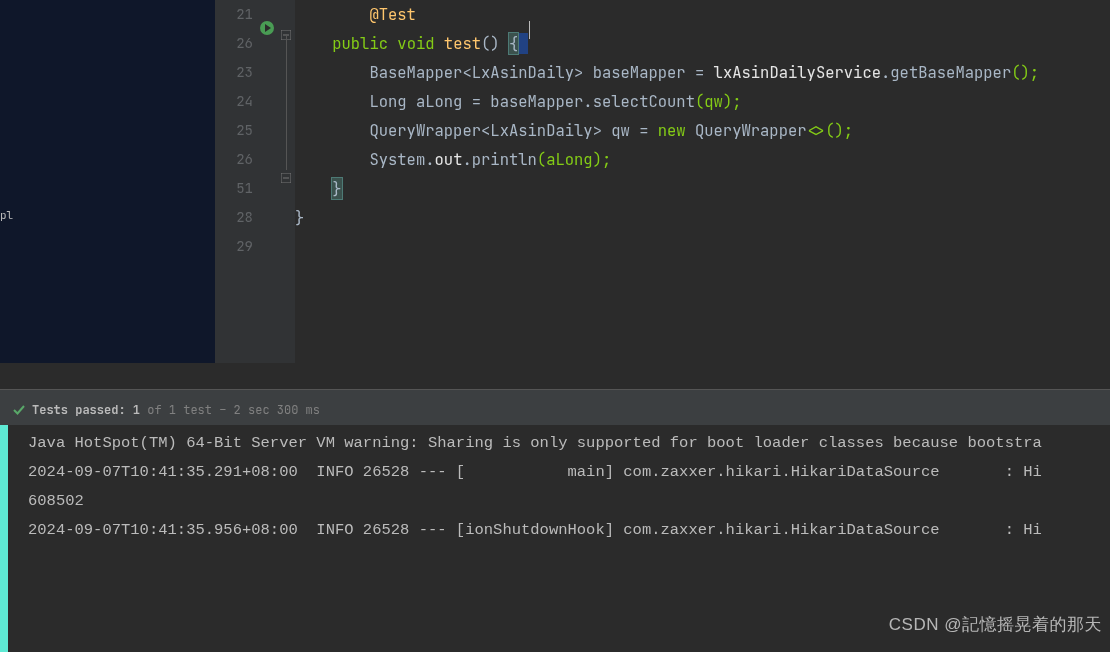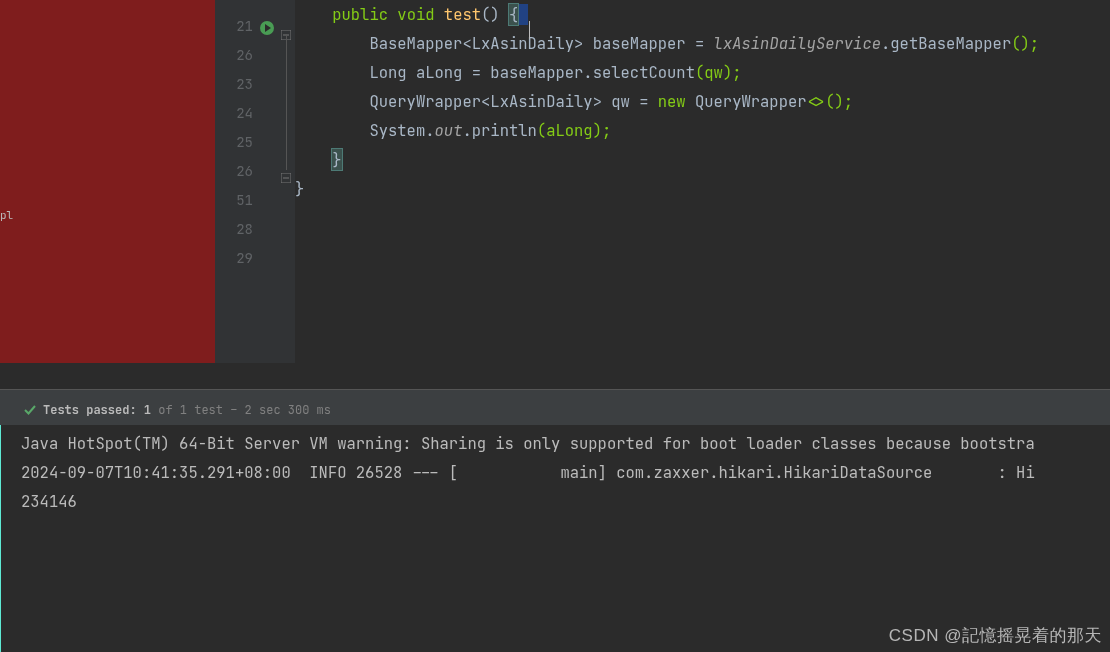--- a/index.html
+++ b/index.html
@@ -1,49 +1,49 @@
 <!DOCTYPE html>
 <html><head>
   <meta charset="utf-8">
   <style>
     * { margin:0; padding:0; box-sizing:border-box; }
     html,body { width:1110px; height:652px; background:#2b2b2b; font-family:"JetBrains Mono","Consolas",monospace; font-size:15px; overflow:hidden; }
     .root { display:flex; flex-direction:column; width:1110px; height:652px; }
     .upper { flex:0 0 363px; display:flex; }
-    .side { flex:0 0 215px; background:#7f1d1d; position:relative; }
+    .side { flex:0 0 215px; background:#0f172a; position:relative; }
     .side-label { position:absolute; left:0; top:208px; font-size:11px; color:#bbbbbb; }
     .gutter { flex:0 0 80px; background:#313335; display:flex; }
-    .lnos { width:42px; text-align:right; padding-top:12px; }
+    .lnos { width:42px; text-align:right; padding-top:0; }
     .lno { height:29px; line-height:29px; color:#606366; font-size:14px; padding-right:4px; }
     .gicons { width:38px; position:relative; }
     .run-icon { position:absolute; left:2px; top:20px; width:16px; height:16px; }
     .run-icon svg { width:16px; height:16px; }
     .fold { position:absolute; right:4px; width:10px; height:10px; }
     .fold.top { top:25px; }
     .fold.bot { top:168px; }
     .fold-line { position:absolute; right:8px; top:34px; width:1px; height:136px; background:#555; }
     .editor { flex:1; background:#2b2b2b; position:relative; overflow:hidden; }
     .cline { height:29px; line-height:29px; white-space:pre; color:#a9b7c6; padding-left:0; position:relative; font-size:15.5px; }
     .kw { color:#84cc16; }
-    .fld { color:#a3a3a3; font-style:italic; }
+    .fld { color:#e5e5e5; }
     .mth { color:#ffc66d; }
     .pun { color:#a9b7c6; }
     .caret-hl { background:#214283; }
     .brace-hl { background:#3b514d; outline:1px solid #4d7a75; }
     .caret-line { position:absolute; left:234px; top:21px; width:1px; height:18px; background:#bbb; }
     .editor-sep { height:27px; background:#2b2b2b; border-bottom:1px solid #555; }
     .gap { height:5px; background:#3c3f41; }
-    .status { height:30px; background:#3c3f41; display:flex; align-items:center; padding-left:23px; font-size:12px; color:#808080; }
+    .status { height:30px; background:#3c3f41; display:flex; align-items:center; padding-left:12px; font-size:12px; color:#808080; }
     .check { width:14px; height:14px; margin-right:6px; }
     .status b { color:#bbbbbb; font-weight:600; }
     .statusnum { color:#bbbbbb; font-weight:600; }
-    .console { flex:1; background:#2b2b2b; padding:4px 0 0 20px; overflow:hidden; position:relative; border-left:1px solid #5eead4; }
+    .console { flex:1; background:#2b2b2b; padding:4px 0 0 20px; overflow:hidden; position:relative; border-left:8px solid #5eead4;font-family:Liberation Mono, monospace; }
     .console .row { height:29px; line-height:29px; white-space:pre; color:#bbbbbb; font-size:15.5px; }
     .warn { color:#ff6b68; }
-    .watermark { position:absolute; right:8px; bottom:5px; color:#cfcfcf; font-size:17px; font-family:"Microsoft YaHei","PingFang SC",sans-serif; opacity:.85; letter-spacing:.5px; }
+    .watermark { position:absolute; right:8px; bottom:16px; color:#cfcfcf; font-size:17px; font-family:"Microsoft YaHei","PingFang SC",sans-serif; opacity:.85; letter-spacing:.5px; }
   </style>
 </head>
 <body>
 
 <div class="root">
   <div class="upper">
     <div class="side">
       <span class="side-label">pl</span>
     </div>
     <div class="gutter">
@@ -74,20 +74,21 @@
         <div class="fold-line"></div>
         <span class="fold bot">
           <svg viewBox="0 0 10 10">
               <rect x="0" y="0" width="10" height="10" fill="none" stroke="#777"></rect>
               <line x1="2" y1="5" x2="8" y2="5" stroke="#777"></line>
             </svg>
         </span>
       </div>
     </div>
     <div class="editor">
+      <div class="cline"><span>        </span><span class="mth">@Test</span></div>
       <div class="cline"><span>    </span><span class="kw">public</span><span> </span><span class="kw">void</span><span> </span><span class="mth">test</span><span>() </span><span class="brace-hl">{</span><span class="caret-hl">&nbsp;</span></div>
       <div class="cline"><span>        </span><span>BaseMapper</span><span class="pun">&lt;</span><span>LxAsinDaily</span><span class="pun">&gt; </span><span>baseMapper </span><span>= </span><span class="fld">lxAsinDailyService</span><span>.</span><span>getBaseMapper</span><span class="kw">();</span></div>
       <div class="cline"><span>        </span><span>Long </span><span>aLong </span><span>= </span><span>baseMapper</span><span>.</span><span>selectCount</span><span class="kw">(qw);</span></div>
       <div class="cline"><span>        </span><span>QueryWrapper</span><span class="pun">&lt;</span><span>LxAsinDaily</span><span class="pun">&gt; </span><span>qw </span><span>= </span><span class="kw">new </span><span>QueryWrapper</span><span class="kw">&lt;&gt;();</span></div>
       <div class="cline"><span>        </span><span>System</span><span>.</span><span class="fld">out</span><span>.</span><span>println</span><span class="kw">(aLong);</span></div>
       <div class="cline"><span>    </span><span class="brace-hl">}</span></div>
       <div class="cline"><span></span><span>}</span></div>
       <div class="cline"></div>
       <div class="caret-line"></div>
     </div>
@@ -98,16 +99,17 @@
     <span class="check">
       <svg viewBox="0 0 14 14">
           <path d="M2 7 L5.5 10.5 L12 3" stroke="#59a869" stroke-width="2" fill="none"></path>
         </svg>
     </span>
     <span><b>Tests passed: </b><span class="statusnum">1</span><span> of 1 test – 2 sec 300 ms</span></span>
   </div>
   <div class="console">
     <div class="row warn">Java HotSpot(TM) 64-Bit Server VM warning: Sharing is only supported for boot loader classes because bootstra</div>
     <div class="row">2024-09-07T10:41:35.291+08:00  INFO 26528 --- [           main] com.zaxxer.hikari.HikariDataSource       : Hi</div>
-    <div class="row">234146</div>
+    <div class="row">608502</div>
+    <div class="row">2024-09-07T10:41:35.956+08:00  INFO 26528 --- [ionShutdownHook] com.zaxxer.hikari.HikariDataSource       : Hi</div>
   </div>
 </div>
 <div class="watermark">CSDN @記憶摇晃着的那天</div>
 
 </body></html>

